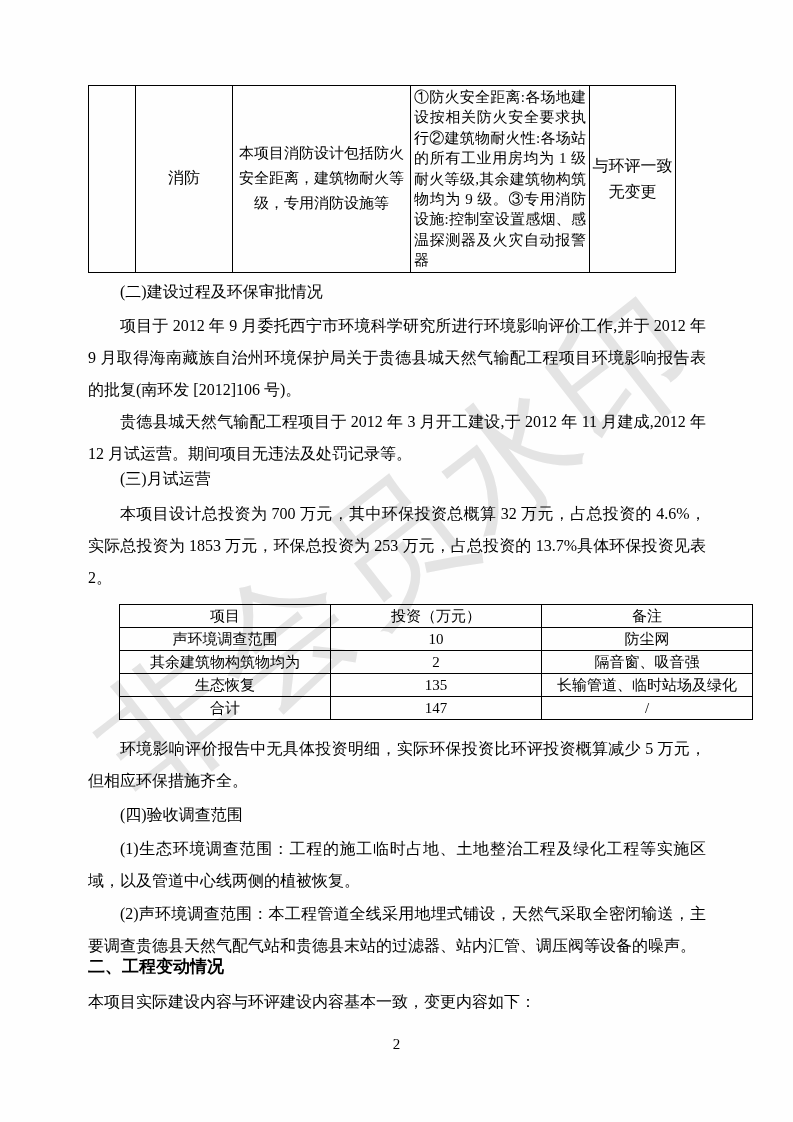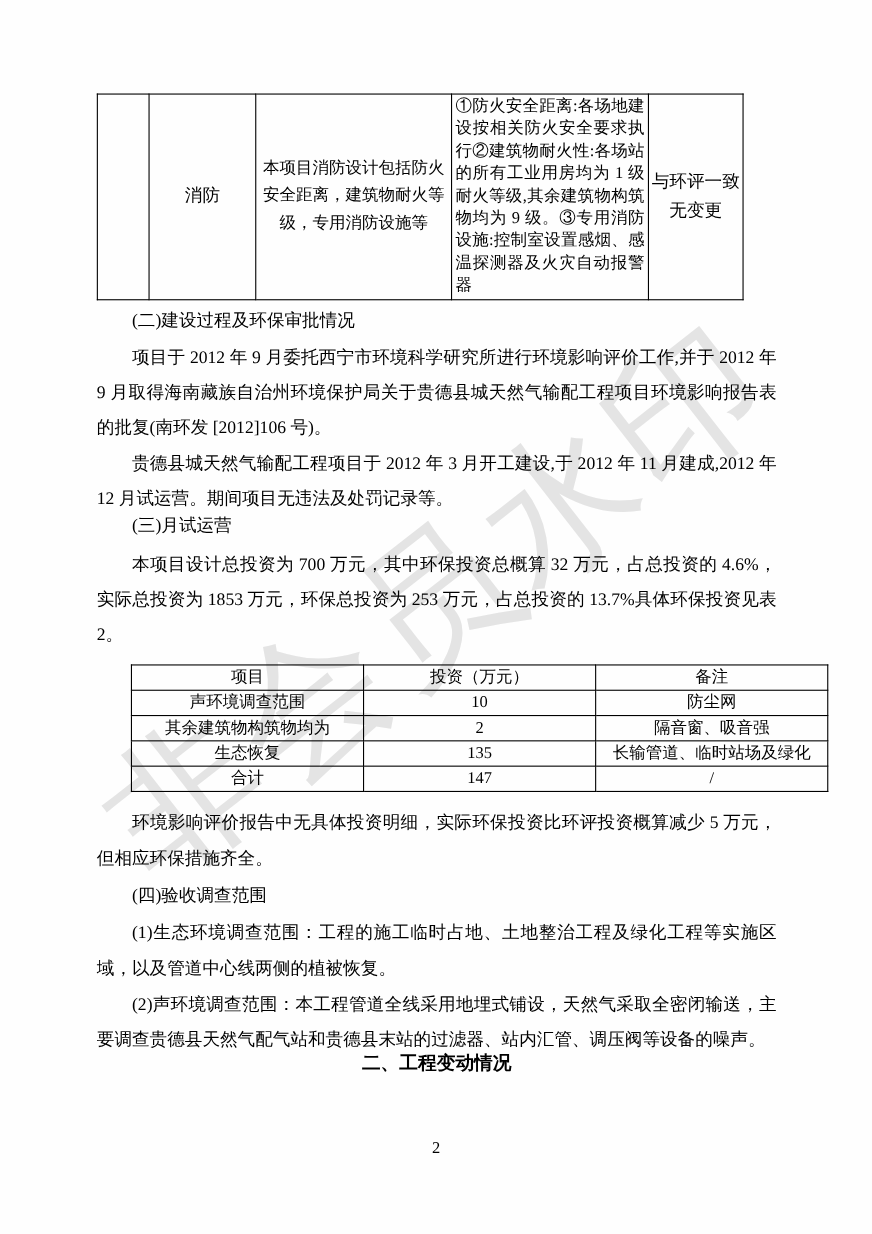--- a/index.html
+++ b/index.html
@@ -125,17 +125,18 @@
       </tr>
     </tbody>
   </table>
 
   <div class="para layer" style="top:733px;">环境影响评价报告中无具体投资明细，实际环保投资比环评投资概算减少 5 万元，但相应环保措施齐全。</div>
 
   <div class="heading layer" style="top:804px;">(四)验收调查范围</div>
   <div class="para layer" style="top:833px;">(1)生态环境调查范围：工程的施工临时占地、土地整治工程及绿化工程等实施区域，以及管道中心线两侧的植被恢复。</div>
   <div class="para layer" style="top:898px;">(2)声环境调查范围：本工程管道全线采用地埋式铺设，天然气采取全密闭输送，主要调查贵德县天然气配气站和贵德县末站的过滤器、站内汇管、调压阀等设备的噪声。</div>
 
-  <div class="heading-bold layer" style="top:955px;text-align:center;">二、工程变动情况</div>
+  <div class="heading-bold layer" style="top:955px;">二、工程变动情况</div>
+  <div class="para layer noindent" style="top:986px;">本项目实际建设内容与环评建设内容基本一致，变更内容如下：</div>
 
   <div class="pagenum">2</div>
 
 </div>
 
 </body></html>

